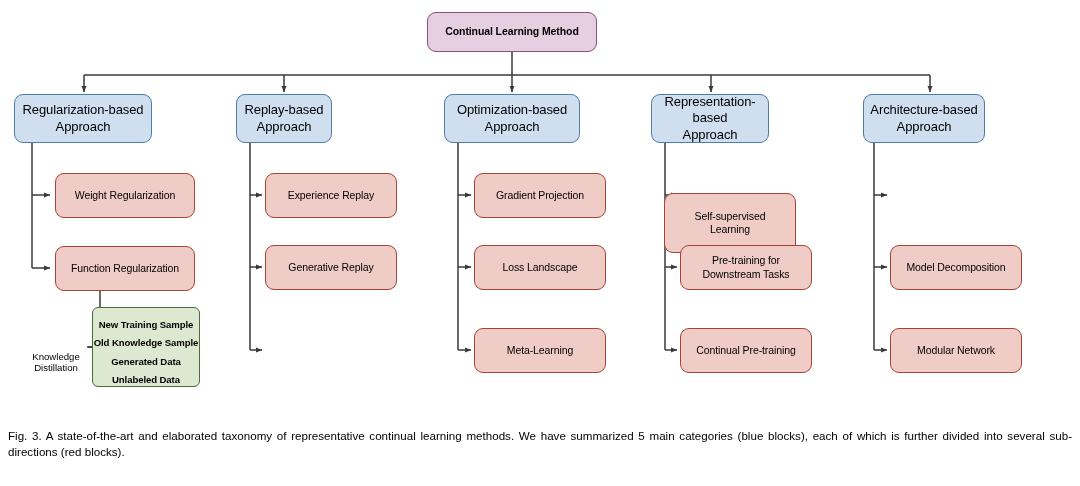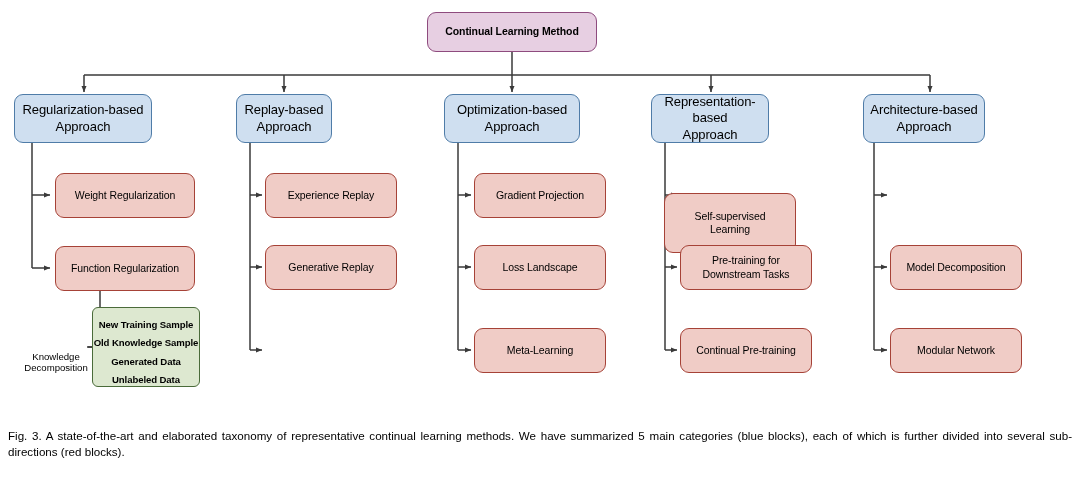--- a/index.html
+++ b/index.html
@@ -181,21 +181,21 @@
   </div>
 
   <div class="node node-data" style="left:92px; top:307px; width:108px; height:80px;">
     <div class="drow">New Training Sample</div>
     <div class="drow">Old Knowledge Sample</div>
     <div class="drow">Generated Data</div>
     <div class="drow">Unlabeled Data</div>
   </div>
 
   <div class="edge-label" style="left:18px; top:351px; width:76px; white-space:pre-line;">Knowledge
-Decomposition</div>
+Distillation</div>
 
   <div class="node node-sub" style="left:265px; top:173px; width:132px; height:45px;">
     <span style="white-space:pre-line">Experience Replay</span>
   </div>
   <div class="node node-sub" style="left:265px; top:245px; width:132px; height:45px;">
     <span style="white-space:pre-line">Generative Replay</span>
   </div>
 
   <div class="node node-sub" style="left:474px; top:173px; width:132px; height:45px;">
     <span style="white-space:pre-line">Gradient Projection</span>

